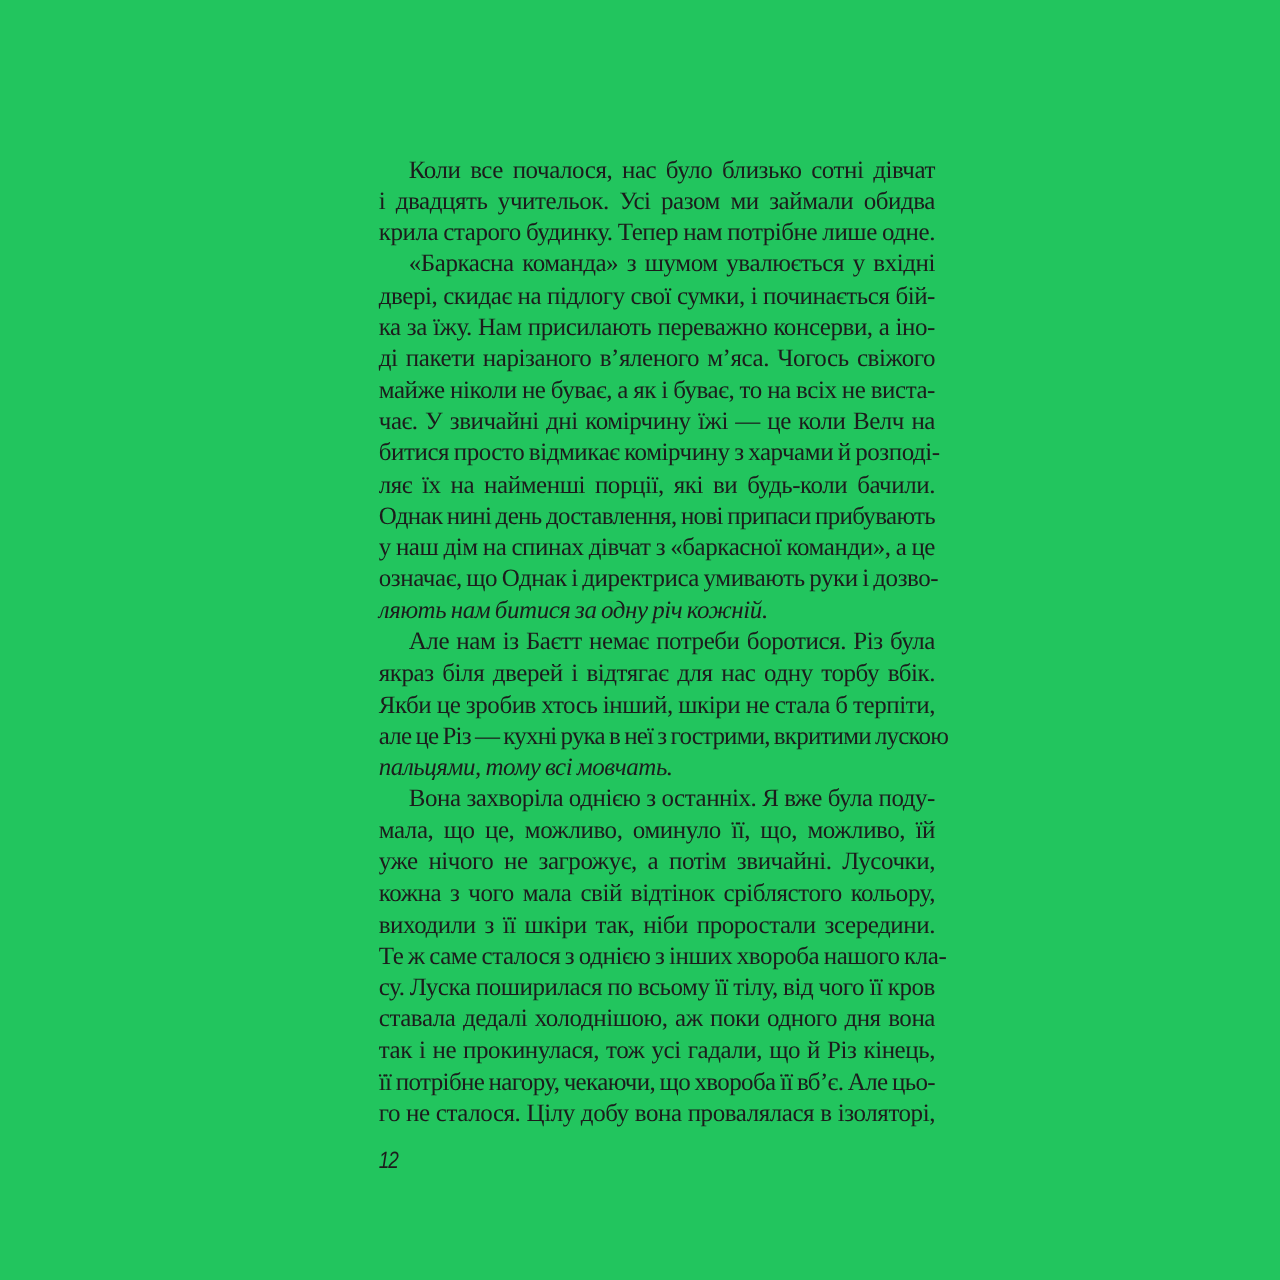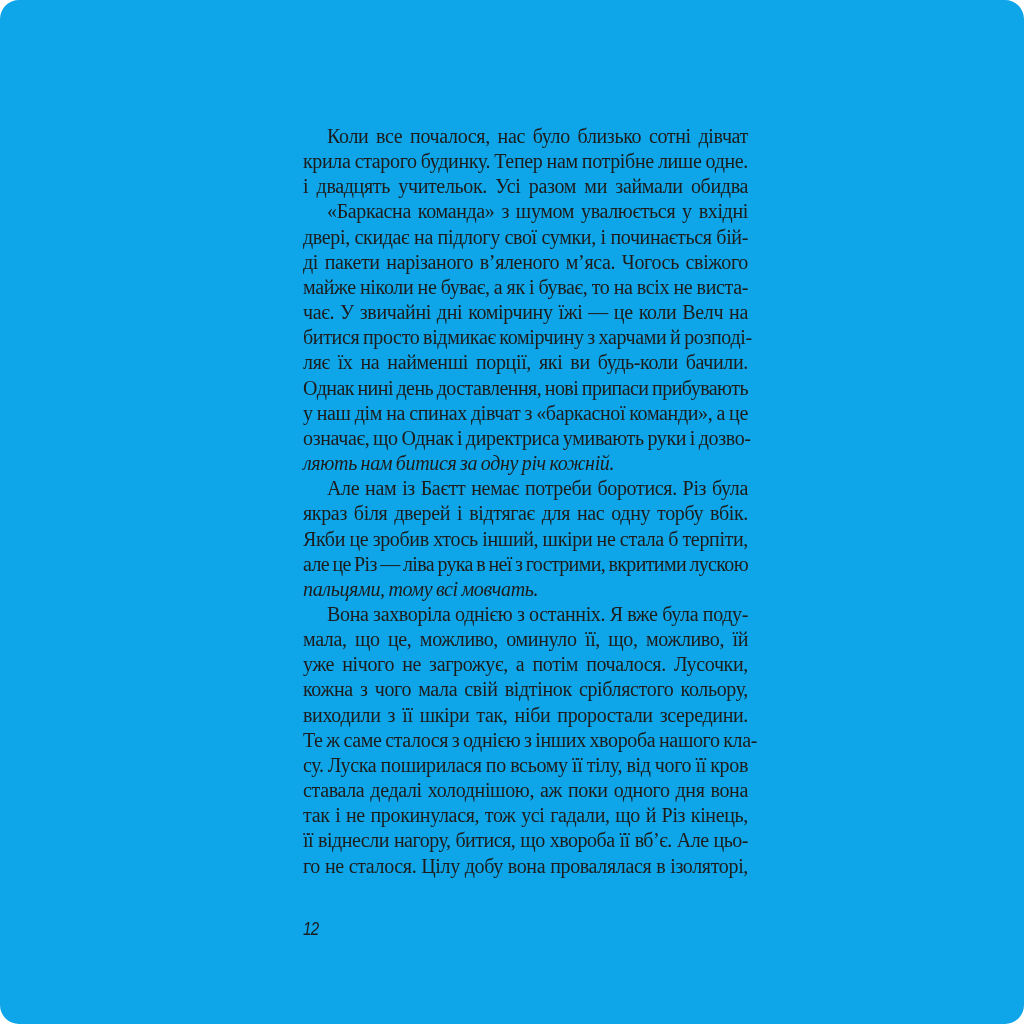--- a/index.html
+++ b/index.html
@@ -12,22 +12,21 @@
       height: 1024px;
       position: relative;
       overflow: hidden;
     }
     .page {
       position: absolute;
       left: 0;
       top: 0;
       width: 1024px;
       height: 1024px;
-      background: #0ea5e9;
-      border-radius: 19px;
+      background: #22c55e;
     }
     .text-block {
       position: absolute;
       left: 303px;
       top: 124px;
       width: 445px;
     }
     .line {
       display: block;
       height: 25.17px;
@@ -62,44 +61,45 @@
       transform: scaleX(0.8);
       transform-origin: left center;
     }
   </style>
 </head>
 <body>
 
 <div class="page">
   <div class="text-block" id="text-block">
       <div class="line indent">Коли все почалося, нас було близько сотні дівчат</div>
+      <div class="line">і двадцять учительок. Усі разом ми займали обидва</div>
       <div class="line">крила старого будинку. Тепер нам потрібне лише одне.</div>
-      <div class="line">і двадцять учительок. Усі разом ми займали обидва</div>
       <div class="line indent">«Баркасна команда» з шумом увалюється у вхідні</div>
       <div class="line">двері, скидає на підлогу свої сумки, і починається бій-</div>
+      <div class="line">ка за їжу. Нам присилають переважно консерви, а іно-</div>
       <div class="line">ді пакети нарізаного в’яленого м’яса. Чогось свіжого</div>
       <div class="line">майже ніколи не буває, а як і буває, то на всіх не виста-</div>
       <div class="line">чає. У звичайні дні комірчину їжі — це коли Велч на</div>
       <div class="line">битися просто відмикає комірчину з харчами й розподі-</div>
       <div class="line">ляє їх на найменші порції, які ви будь-коли бачили.</div>
       <div class="line" style="letter-spacing: -0.55px;">Однак нині день доставлення, нові припаси прибувають</div>
       <div class="line">у наш дім на спинах дівчат з «баркасної команди», а це</div>
       <div class="line">означає, що Однак і директриса умивають руки і дозво-</div>
       <div class="line last">ляють нам битися за одну річ кожній.</div>
       <div class="line indent">Але нам із Баєтт немає потреби боротися. Різ була</div>
       <div class="line">якраз біля дверей і відтягає для нас одну торбу вбік.</div>
       <div class="line">Якби це зробив хтось інший, шкіри не стала б терпіти,</div>
-      <div class="line" style="letter-spacing: -0.65px;">але це Різ — ліва рука в неї з гострими, вкритими лускою</div>
+      <div class="line" style="letter-spacing: -0.65px;">але це Різ — кухні рука в неї з гострими, вкритими лускою</div>
       <div class="line last">пальцями, тому всі мовчать.</div>
       <div class="line indent">Вона захворіла однією з останніх. Я вже була поду-</div>
       <div class="line">мала, що це, можливо, оминуло її, що, можливо, їй</div>
-      <div class="line">уже нічого не загрожує, а потім почалося. Лусочки,</div>
+      <div class="line">уже нічого не загрожує, а потім звичайні. Лусочки,</div>
       <div class="line">кожна з чого мала свій відтінок сріблястого кольору,</div>
       <div class="line">виходили з її шкіри так, ніби проростали зсередини.</div>
       <div class="line">Те ж саме сталося з однією з інших хвороба нашого кла-</div>
       <div class="line">су. Луска поширилася по всьому її тілу, від чого її кров</div>
       <div class="line">ставала дедалі холоднішою, аж поки одного дня вона</div>
       <div class="line">так і не прокинулася, тож усі гадали, що й Різ кінець,</div>
-      <div class="line" style="letter-spacing: -0.5px;">її віднесли нагору, битися, що хвороба її вб’є. Але цьо-</div>
+      <div class="line" style="letter-spacing: -0.5px;">її потрібне нагору, чекаючи, що хвороба її вб’є. Але цьо-</div>
       <div class="line">го не сталося. Цілу добу вона провалялася в ізоляторі,</div>
     </div>
   <div class="page-number">12</div>
 </div>
 
 </body></html>

